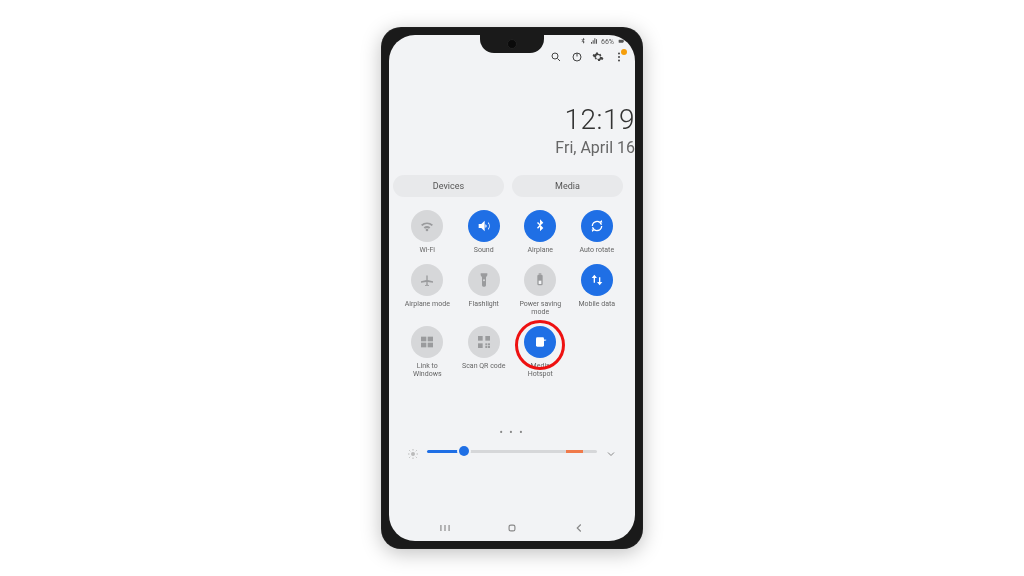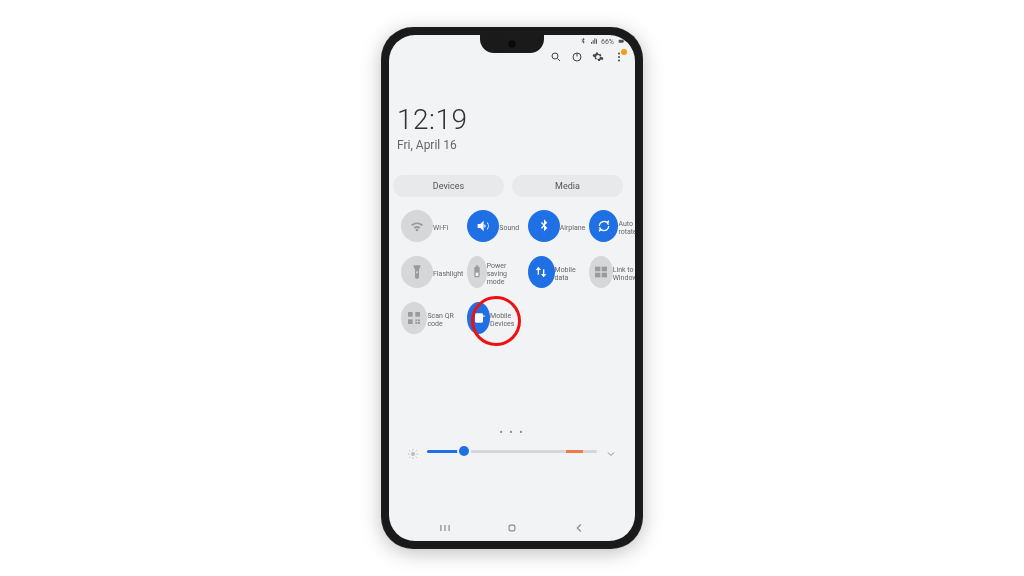--- a/index.html
+++ b/index.html
@@ -1,32 +1,32 @@
 <!DOCTYPE html>
 <html><head>
 <meta charset="utf-8">
 <style>
   html,body{margin:0;padding:0;width:1024px;height:576px;background:#fff;font-family:-apple-system,BlinkMacSystemFont,"Segoe UI",Roboto,Arial,sans-serif;overflow:hidden}
   .stage{width:1024px;height:576px;display:flex;align-items:center;justify-content:center}
-  .phone{width:246px;height:506px;background:#1a1a1a;border-radius:32px;padding:8px;box-shadow:0 4px 20px rgba(0,0,0,.25),inset 0 0 2px rgba(255,255,255,.1);position:relative}
+  .phone{width:246px;height:506px;background:#1a1a1a;border-radius:20px;padding:8px;box-shadow:0 4px 20px rgba(0,0,0,.25),inset 0 0 2px rgba(255,255,255,.1);position:relative}
   .screen{width:100%;height:100%;background:#f2f3f5;border-radius:26px;overflow:hidden;position:relative;color:#444}
   .notch{position:absolute;top:0;left:50%;transform:translateX(-50%);width:64px;height:18px;background:#1a1a1a;border-bottom-left-radius:14px;border-bottom-right-radius:14px;z-index:5;display:flex;align-items:center;justify-content:center}
   .cam{width:8px;height:8px;border-radius:50%;background:#0a0a0a;border:1px solid #222}
   .status{position:absolute;top:2px;right:10px;font-size:7px;color:#555;display:flex;align-items:center;gap:3px;z-index:4}
   .status svg{width:8px;height:8px}
   .toprow{position:absolute;top:16px;right:10px;display:flex;align-items:center;gap:9px;z-index:4}
   .toprow .ico{width:12px;height:12px;color:#444}
   .toprow .ico svg{width:12px;height:12px;display:block}
-  .clockblk{position:absolute;top:68px;left:8px;right:0;text-align:left}
+  .clockblk{position:absolute;top:68px;left:0;right:0;text-align:right}
   .clockblk .time{font-size:28px;font-weight:300;color:#333;letter-spacing:.5px}
-  .clockblk .date{font-size:12px;color:#666;margin-top:2px}
+  .clockblk .date{font-size:16px;color:#666;margin-top:2px}
   .pillrow{position:absolute;top:140px;left:4px;right:12px;display:flex;gap:8px}
   .pill{flex:1;background:#e8e9eb;border-radius:14px;height:22px;display:flex;align-items:center;justify-content:center;font-size:9px;color:#555}
   .grid{position:absolute;top:175px;left:12px;right:12px;display:grid;grid-template-columns:repeat(4,1fr);row-gap:10px;column-gap:4px}
-  .tile{display:flex;flex-direction:row;align-items:center;text-align:left;position:relative}
+  .tile{display:flex;flex-direction:column;align-items:center;text-align:center;position:relative}
   .circle{width:32px;height:32px;border-radius:50%;display:flex;align-items:center;justify-content:center;margin-bottom:4px}
   .circle.off{background:#d6d7d9;color:#9a9b9d}
   .circle.on{background:#1f6fe5;color:#fff}
   .circle svg{width:16px;height:16px;display:block}
   .tlabel{font-size:7px;line-height:8px;color:#666;max-width:46px}
   .dots{position:absolute;top:392px;left:0;right:0;text-align:center;color:#888;font-size:10px;letter-spacing:2px}
   .sliderrow{position:absolute;top:410px;left:18px;right:18px;display:flex;align-items:center;gap:8px}
   .sun{width:12px;height:12px;color:#bbb}
   .track{flex:1;height:3px;border-radius:2px;position:relative;background:linear-gradient(90deg,#1f6fe5 0 22%,#d6d7d9 22% 82%,#f07a4a 82% 92%,#d6d7d9 92% 100%)}
   .thumb{position:absolute;top:50%;left:22%;transform:translate(-50%,-50%);width:10px;height:10px;border-radius:50%;background:#1f6fe5;box-shadow:0 0 0 2px #f2f3f5}
@@ -133,20 +133,28 @@
               <svg viewBox="0 0 24 24" fill="currentColor">
                 <path d="M12 4a8 8 0 017.7 6h-2.1A6 6 0 006 12H4a8 8 0 018-8zm0 16a8 8 0 01-7.7-6h2.1A6 6 0 0018 12h2a8 8 0 01-8 8z"></path>
                 <path d="M19 3l1 4-4-1zM5 21l-1-4 4 1z"></path>
               </svg>
             </div>
             <div class="tlabel">Auto rotate</div>
           </div>
           <div class="tile">
             <div class="circle off">
               <svg viewBox="0 0 24 24" fill="currentColor">
+                <path d="M21 14l-8-2V6a1 1 0 10-2 0v6l-8 2v2l8-1v4l-2 1v1l3-.5 3 .5v-1l-2-1v-4l8 1z"></path>
+              </svg>
+            </div>
+            <div class="tlabel">Airplane mode</div>
+          </div>
+          <div class="tile">
+            <div class="circle off">
+              <svg viewBox="0 0 24 24" fill="currentColor">
                 <path d="M7 2h10v3l-2 3v12a2 2 0 01-2 2h-2a2 2 0 01-2-2V8L7 5V2zm5 9a1.5 1.5 0 100 3 1.5 1.5 0 000-3z"></path>
               </svg>
             </div>
             <div class="tlabel">Flashlight</div>
           </div>
           <div class="tile">
             <div class="circle off">
               <svg viewBox="0 0 24 24" fill="currentColor">
                 <rect x="8" y="4" width="8" height="16" rx="2"></rect>
                 <rect x="10" y="2" width="4" height="2"></rect>
@@ -195,21 +203,21 @@
                 <path fill="#1f6fe5" d="M0 0"></path>
                 <g fill="#1f6fe5">
                   <path d="M0 0"></path>
                 </g>
                 <g fill="#fff" opacity="0"></g>
                 <path d="M9 16a4 4 0 014-4 4 4 0 014 4" fill="none" stroke="#1f6fe5" stroke-width="0"></path>
                 <circle cx="15" cy="9" r="1.3" fill="#fff"></circle>
                 <path d="M12.5 11.5a3.5 3.5 0 015 0M11 13a5.5 5.5 0 018 0" fill="none" stroke="#fff" stroke-width="1.3" stroke-linecap="round" transform="rotate(-45 15 9)"></path>
               </svg>
             </div>
-            <div class="tlabel">Mobile Devices</div>
+            <div class="tlabel">Media Hotspot</div>
             <div class="highlight" style="top: -6px; left: 50%; transform: translateX(-50%);"></div>
           </div>
         </div>
 
       <div class="dots">• • •</div>
 
       <div class="sliderrow">
         <span class="sun"><svg viewBox="0 0 24 24" fill="currentColor">
               <circle cx="12" cy="12" r="4"></circle>
               <g stroke="currentColor" stroke-width="2">

